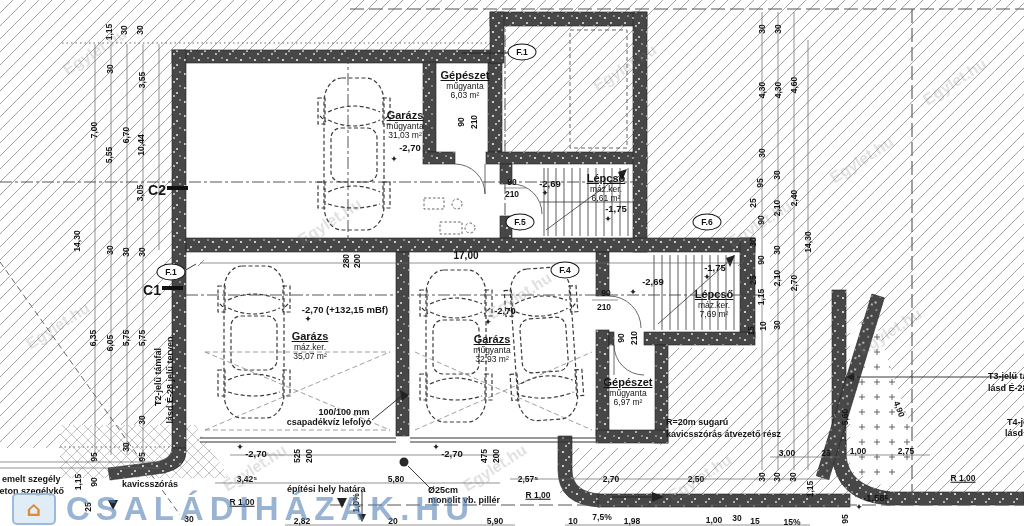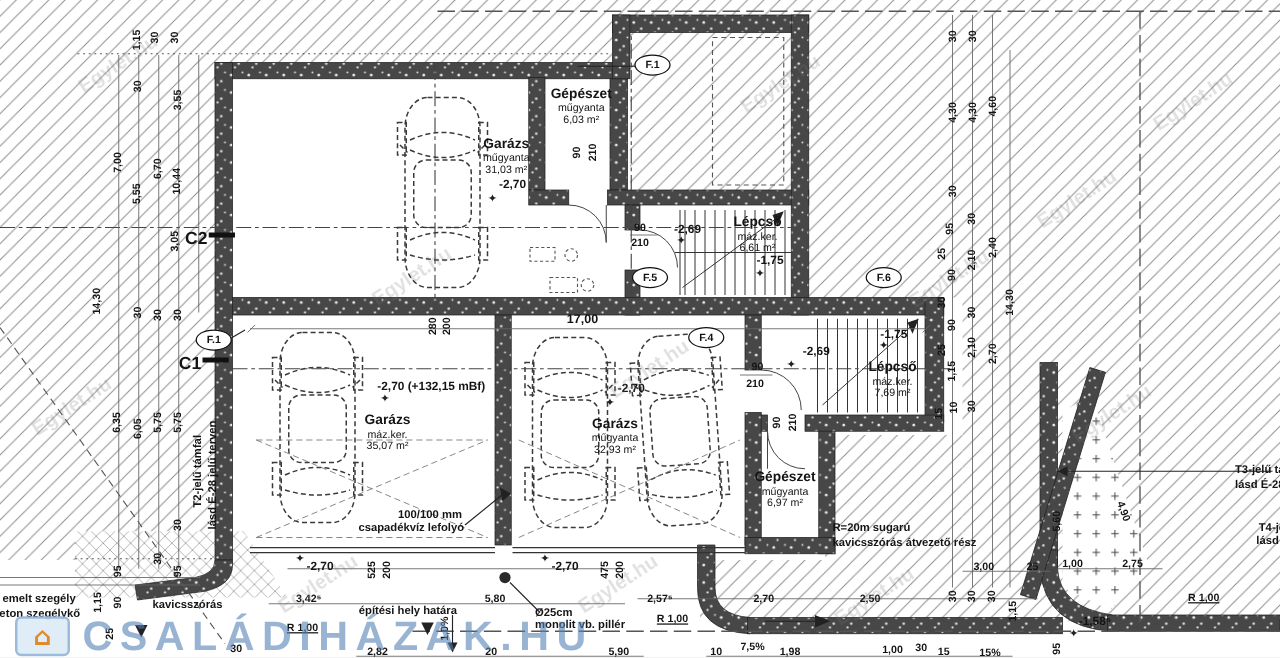--- a/index.html
+++ b/index.html
@@ -8,21 +8,21 @@
   #drawing{position:absolute;left:0;top:0;}
   #labels{position:absolute;left:0;top:0;width:1024px;height:526px;}
   .lbl{position:absolute;white-space:nowrap;color:#141414;
        font:bold 8.5px/1 "Liberation Sans",sans-serif;}
   .dim{font-size:8.5px;}
   .level{font-size:9.5px;}
   .note{font-size:9px;}
   .und{text-decoration:underline;}
   .star{font-size:9px;color:#222;font-weight:normal;}
   .room{position:absolute;text-align:center;transform:translateX(-50%);color:#141414;}
-  .room .rn{display:block;font:bold 11px/1.05 "Liberation Sans",sans-serif;}
+  .room .rn{display:block;font:bold 11px/1.05 "Liberation Sans",sans-serif;text-decoration:underline;}
   .room .rf,.room .ra{display:block;font:8.5px/1.15 "Liberation Sans",sans-serif;}
   .fmark{position:absolute;width:27px;height:15px;border:1.4px solid #111;border-radius:50%;
          background:#fff;display:flex;align-items:center;justify-content:center;
          font:bold 8.5px/1 "Liberation Sans",sans-serif;color:#111;transform:translate(-50%,-50%);}
   .smark{font:bold 14px/1 "Liberation Sans",sans-serif;}
   .wm{position:absolute;font:bold 16px/1 "Liberation Sans",sans-serif;
       color:rgba(120,120,120,0.22);transform:translate(-50%,-50%) rotate(-33deg);white-space:nowrap;}
   #brand{position:absolute;left:12px;top:492px;display:flex;align-items:center;gap:10px;}
   #brand .bicon{width:40px;height:28px;border-radius:5px;background:rgba(219,234,246,.85);
       border:2px solid rgba(128,165,205,.7);display:flex;align-items:center;justify-content:center;

